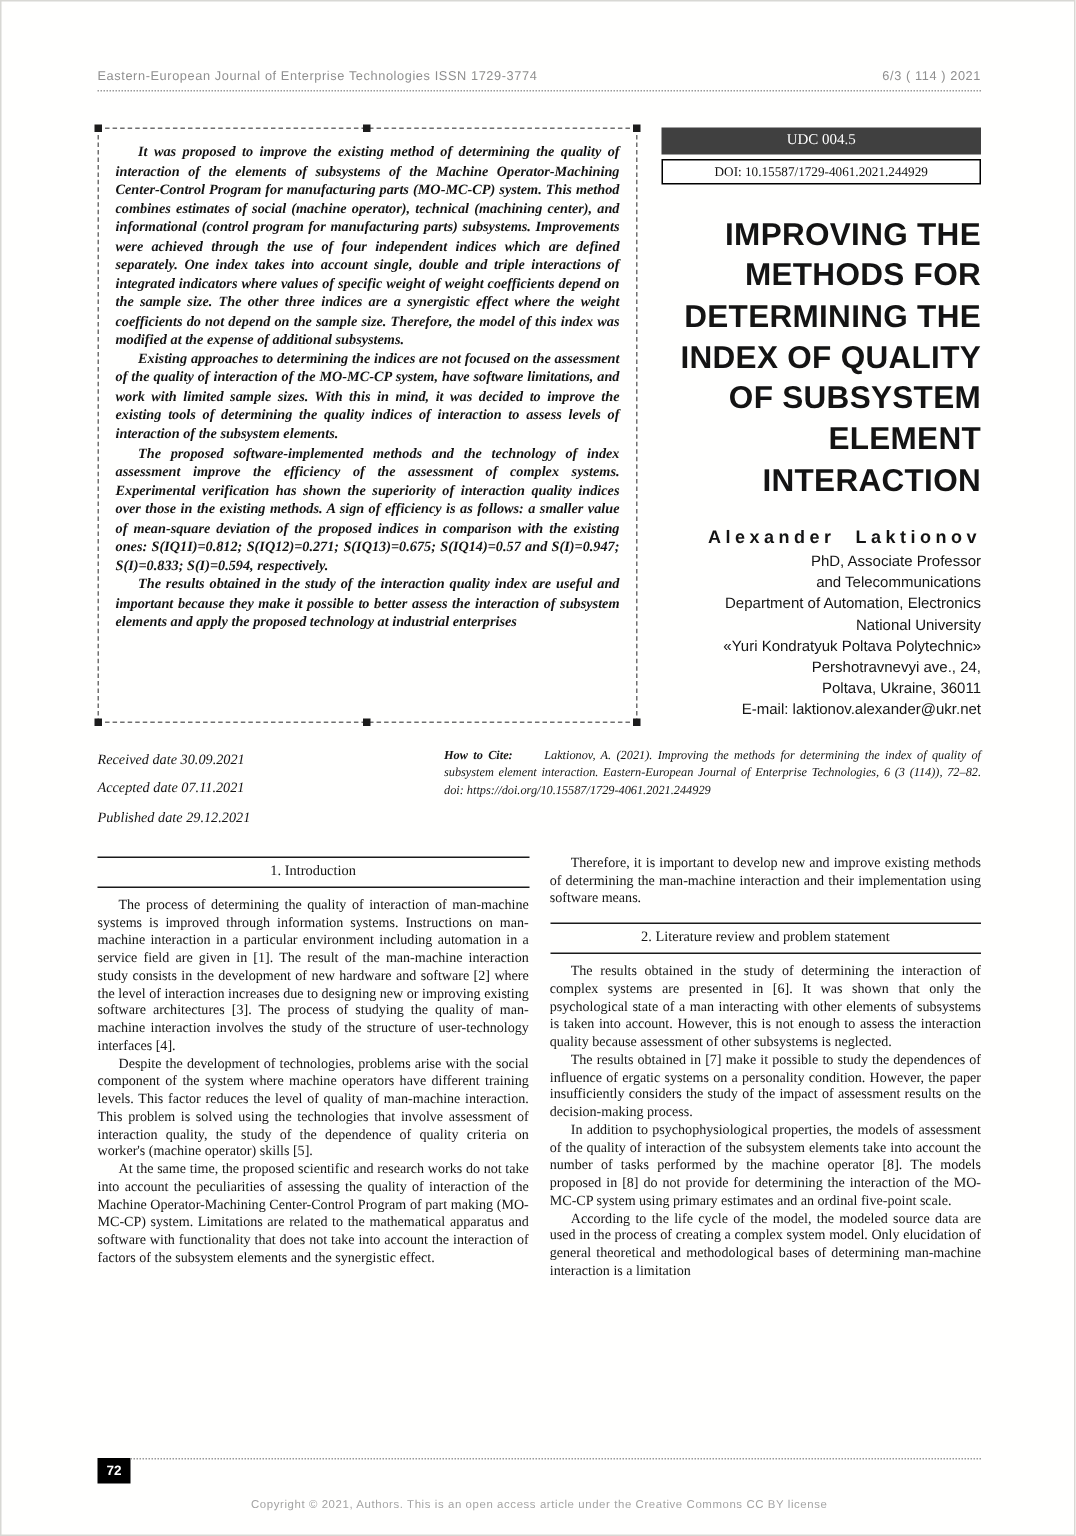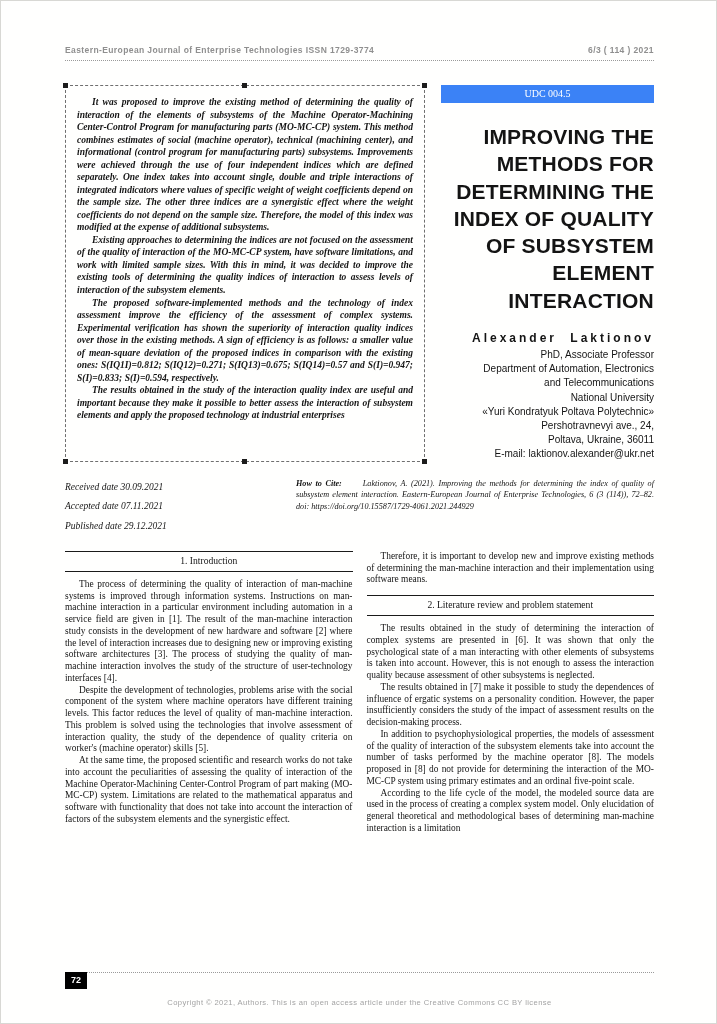--- a/index.html
+++ b/index.html
@@ -7,42 +7,42 @@
   .page {
     width:717px; height:1024px; margin:0 auto; background:#fffffe;
     position:relative; overflow:hidden;
     padding:44px 62px 14px 64px;
     font-family:"Liberation Serif", serif; color:#141414;
     border:1px solid #d8d8d4;
   }
   
   .page-header { display:flex; justify-content:space-between; align-items:baseline;
     font-family:"Liberation Sans", sans-serif; font-size:8.5px; color:#8f8f8f;
-    letter-spacing:0.4px;font-weight:bold; }
+    letter-spacing:0.4px; }
   .rule-dotted { border-bottom:1px dotted #9a9a9a; margin-top:5px; }
 
   
   .top-section { display:flex; gap:16px; margin-top:24px; }
 
   .abstract-box {
     width:360px; flex:0 0 360px; position:relative;
     border:1px dashed #6f6f6f; padding:10px 11px 9px;
     font-style:italic; font-weight:bold; font-size:9.5px; line-height:1.32;
     text-align:justify; hyphens:auto;
   }
   .abstract-box p { text-indent:15px; }
   .orn { position:absolute; width:5px; height:5px; background:#1c1c1c; }
   .orn.tl{ top:-3px; left:-3px; } .orn.tr{ top:-3px; right:-3px; }
   .orn.bl{ bottom:-3px; left:-3px; } .orn.br{ bottom:-3px; right:-3px; }
   .orn.tc{ top:-3px; left:50%; margin-left:-3px; }
   .orn.bc{ bottom:-3px; left:50%; margin-left:-3px; }
   .kw-label { margin-right:3px; }
 
   .meta-col { flex:1; display:flex; flex-direction:column; font-family:"Liberation Sans", sans-serif; }
-  .udc-box { background:#3b82f6; color:#fff; text-align:center; font-size:10px;
+  .udc-box { background:#404040; color:#fff; text-align:center; font-size:10px;
     padding:3px 0 4px; font-family:"Liberation Serif", serif; }
   .doi-box { border:1px solid #000; background:#fff; text-align:center; font-size:8.8px;
     padding:2px 2px 3px; margin-top:3px; font-family:"Liberation Serif", serif; }
   .article-title { font-size:21px; line-height:1.3; font-weight:bold; text-align:right;
     margin-top:20px; letter-spacing:0.2px; }
   .author-name { margin-top:17px; text-align:right; font-weight:bold; font-size:12px;
     letter-spacing:3px; word-spacing:7px; white-space:nowrap; }
   .affiliation { margin-top:3px; text-align:right; font-size:10px; line-height:1.42; }
 
   
@@ -92,26 +92,27 @@
       <span class="orn bc"></span>
       <span class="orn br"></span>
       <p>It was proposed to improve the existing method of determining the quality of interaction of the elements of subsystems of the Machine Operator-Machining Center-Control Program for manufacturing parts (MO-MC-CP) system. This method combines estimates of social (machine operator), technical (machining center), and informational (control program for manufacturing parts) subsystems. Improvements were achieved through the use of four independent indices which are defined separately. One index takes into account single, double and triple interactions of integrated indicators where values of specific weight of weight coefficients depend on the sample size. The other three indices are a synergistic effect where the weight coefficients do not depend on the sample size. Therefore, the model of this index was modified at the expense of additional subsystems.</p>
       <p>Existing approaches to determining the indices are not focused on the assessment of the quality of interaction of the MO-MC-CP system, have software limitations, and work with limited sample sizes. With this in mind, it was decided to improve the existing tools of determining the quality indices of interaction to assess levels of interaction of the subsystem elements.</p>
       <p>The proposed software-implemented methods and the technology of index assessment improve the efficiency of the assessment of complex systems. Experimental verification has shown the superiority of interaction quality indices over those in the existing methods. A sign of efficiency is as follows: a smaller value of mean-square deviation of the proposed indices in comparison with the existing ones: S(IQ1I)=0.812; S(IQ12)=0.271; S(IQ13)=0.675; S(IQ14)=0.57 and S(I)=0.947; S(I)=0.833; S(I)=0.594, respectively.</p>
       <p>The results obtained in the study of the interaction quality index are useful and important because they make it possible to better assess the interaction of subsystem elements and apply the proposed technology at industrial enterprises</p>
     </div>
 
     <div class="meta-col">
       <div class="udc-box">UDC 004.5</div>
+      <div class="doi-box">DOI: 10.15587/1729-4061.2021.244929</div>
       <h1 class="article-title">IMPROVING THE METHODS FOR DETERMINING THE INDEX OF QUALITY OF SUBSYSTEM ELEMENT INTERACTION</h1>
       <div class="author-name">Alexander Laktionov</div>
       <div class="affiliation">
         <div>PhD, Associate Professor</div>
+        <div>and Telecommunications</div>
         <div>Department of Automation, Electronics</div>
-        <div>and Telecommunications</div>
         <div>National University</div>
         <div>«Yuri Kondratyuk Poltava Polytechnic»</div>
         <div>Pershotravnevyi ave., 24,</div>
         <div>Poltava, Ukraine, 36011</div>
         <div>E-mail: laktionov.alexander@ukr.net</div>
       </div>
     </div>
 
   </div>
 

